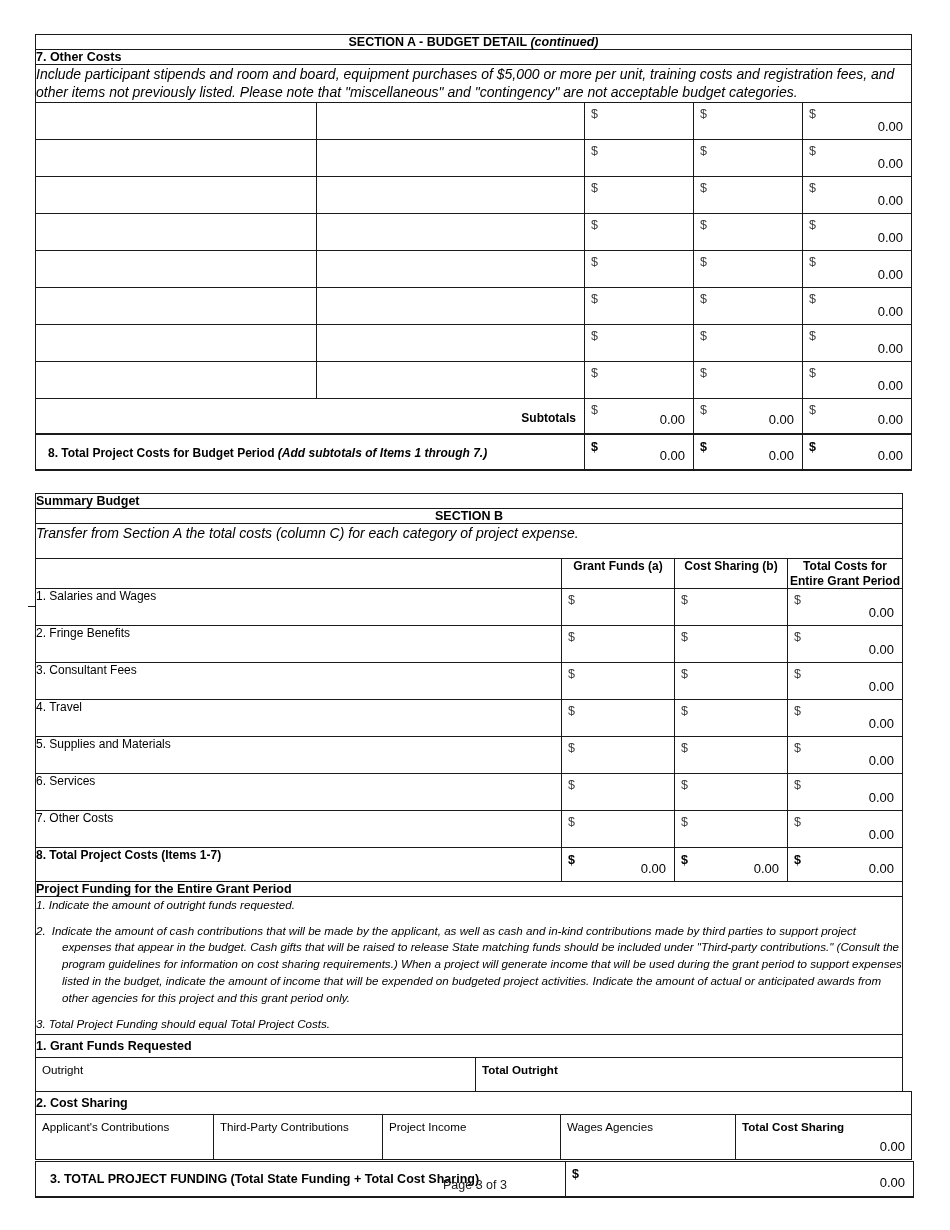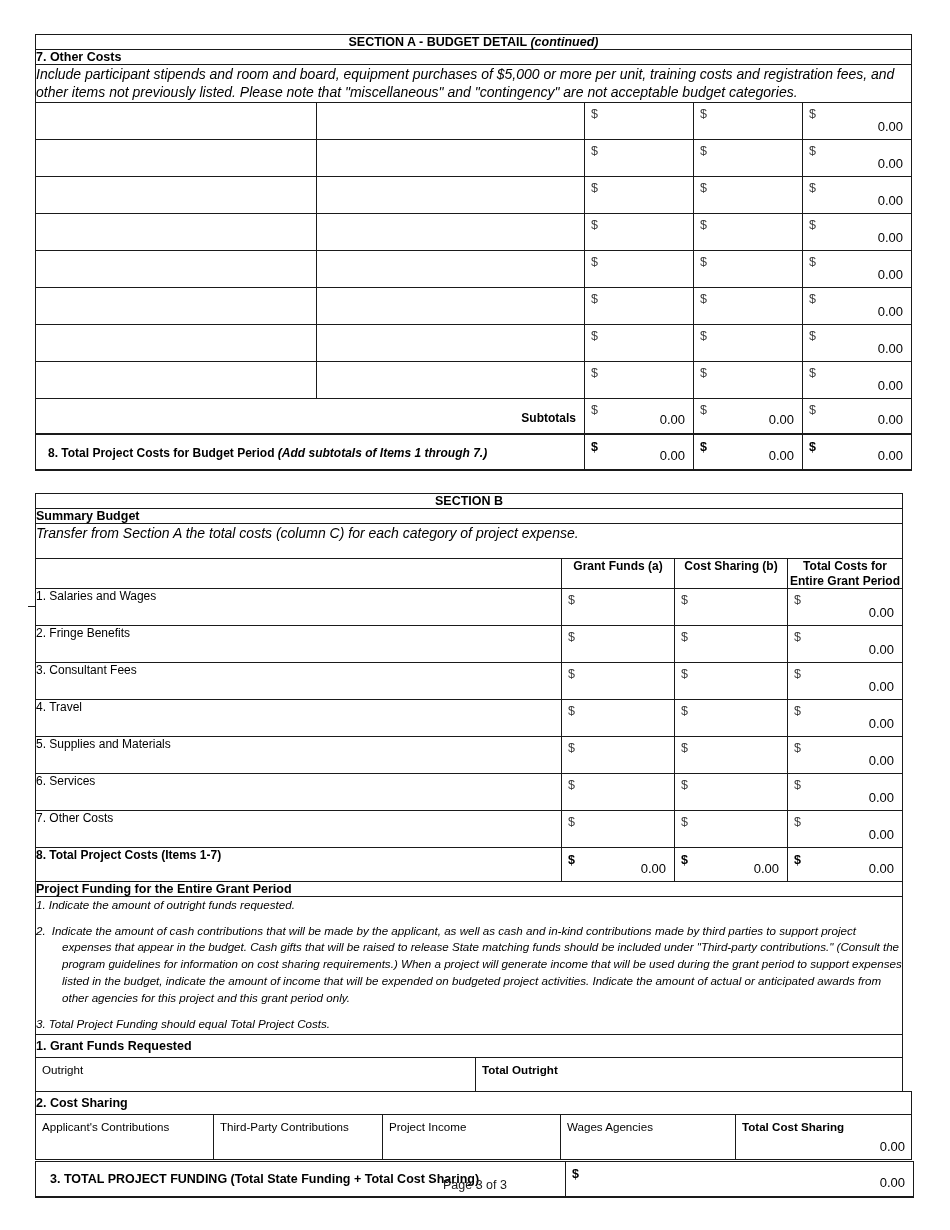--- a/index.html
+++ b/index.html
@@ -407,25 +407,25 @@
   <table class="form">
     <colgroup>
       <col style="width:526px">
       <col style="width:113px">
       <col style="width:113px">
       <col style="width:115px">
     </colgroup>
 
     <tbody>
         <tr>
+      <td colspan="4" class="subhead">Summary Budget</td>
+    </tr>
+
+    <tr>
       <td colspan="4" class="sec-title thick-all">SECTION B</td>
-    </tr>
-
-    <tr>
-      <td colspan="4" class="subhead">Summary Budget</td>
     </tr>
 
     <tr>
       <td colspan="4" class="note" style="padding-bottom:16px">Transfer from Section A the total costs (column C) for each category of project expense.</td>
     </tr>
 
     <tr>
       <td class="colhead"></td>
       <td class="colhead">Grant Funds (a)</td>
       <td class="colhead">Cost Sharing (b)</td>

